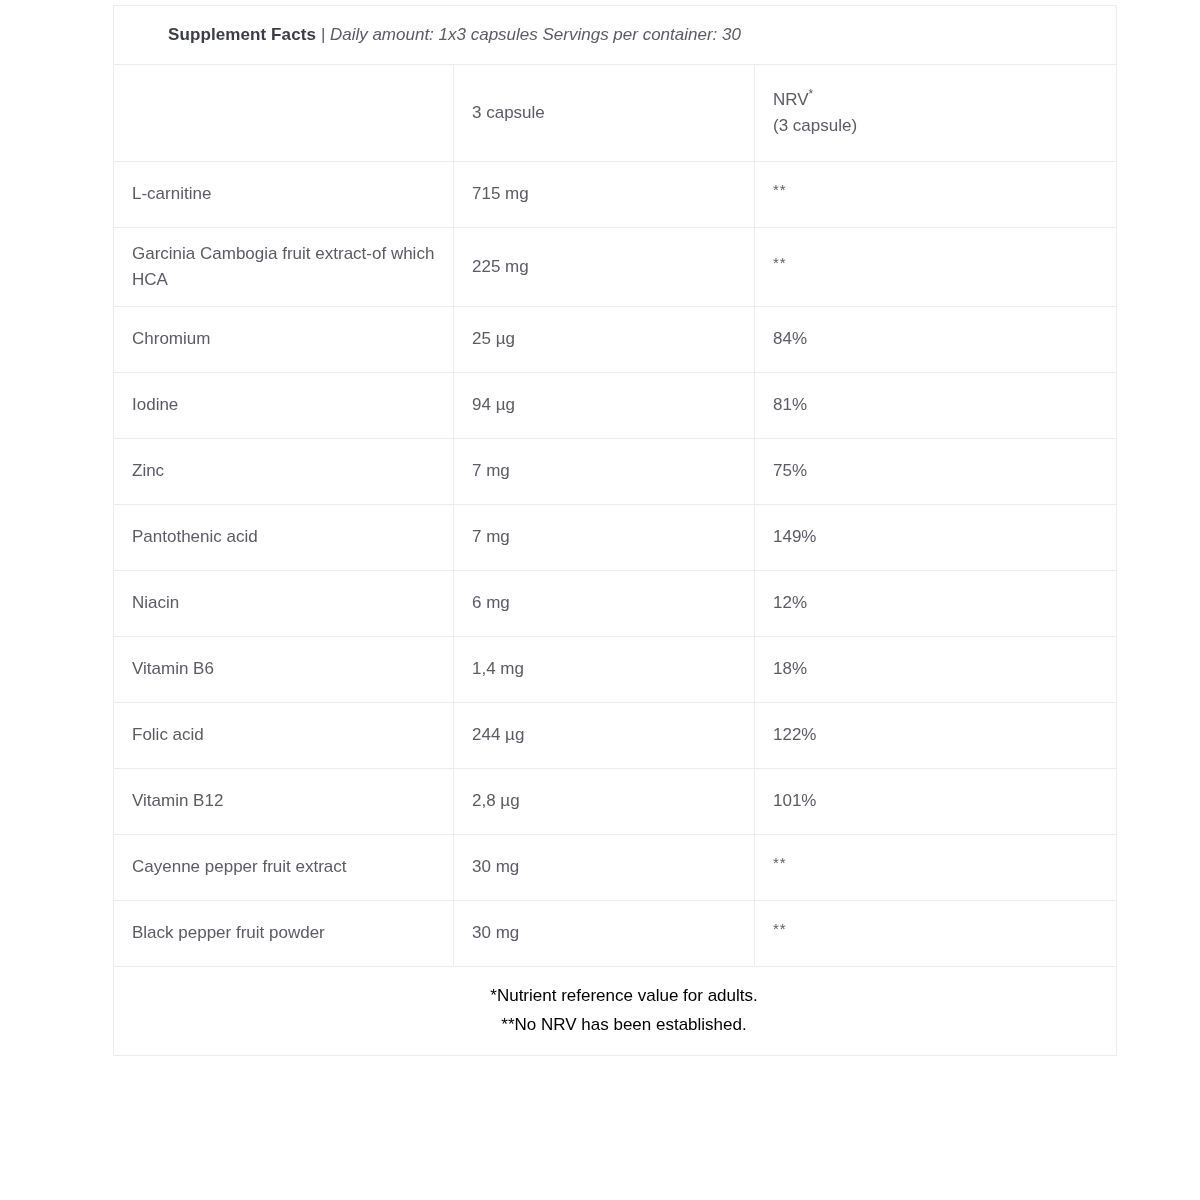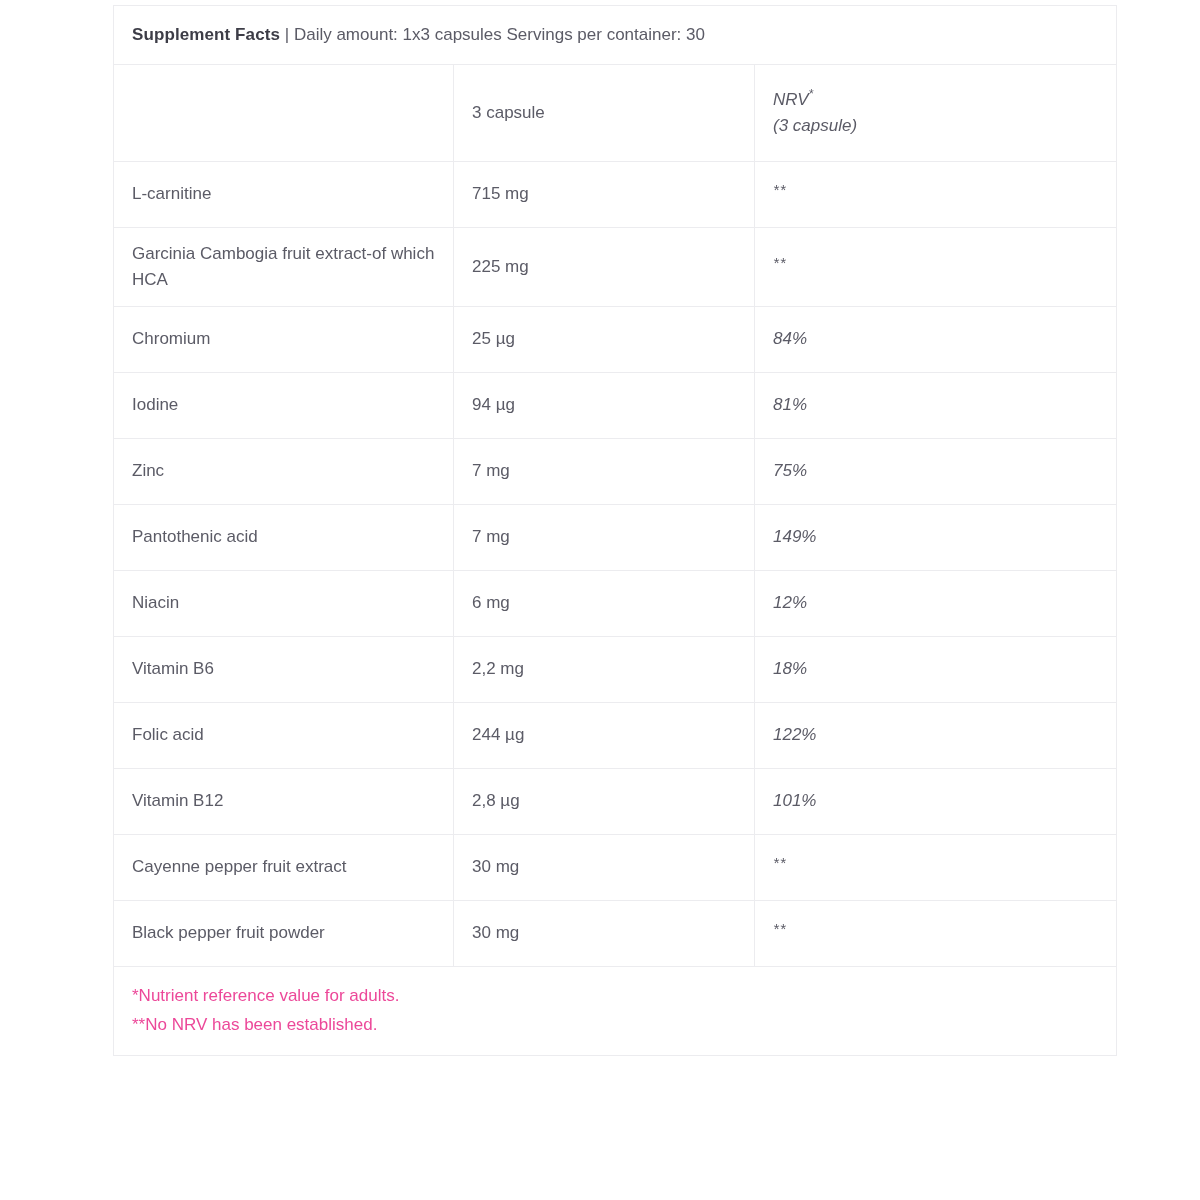--- a/index.html
+++ b/index.html
@@ -34,33 +34,34 @@
     vertical-align: middle;
     color: #5b5b66;
     font-size: 17px;
     line-height: 1.55;
     padding: 0 0 0 18px;
     background: #ffffff;
   }
 
   .col-name  { width: 340px; }
   .col-amt   { width: 301px; margin-top: 32px; }
-  .col-nrv   { width: 362px; font-style: italic; }
+  .col-nrv   { width: 362px; }
 
   
   .title-row td {
     height: 58px;
     padding-left: 20px;
   }
   .title-strong {
     font-weight: bold;
     color: #3d3d47;
     letter-spacing: 0.1px;
-  }
-  .title-rest { color: #5b5b66; }
+    margin-left: 36px;
+  }
+  .title-rest { color: #5b5b66; font-style: italic; }
 
   
   .head-row td {
     height: 96px;
     vertical-align: middle;
     padding-left: 18px;
   }
   .head-row td.col-name { padding: 0; }
   .nrv-line-1 { display: block; }
   .nrv-line-2 { display: block; }
@@ -85,22 +86,23 @@
 
   
   .note-row td {
     height: 88px;
     padding: 0 0 0 18px;
     vertical-align: middle;
   }
   .note-line {
     display: block;
     line-height: 1.68;
-    color: #ec4899;
+    color: #000000;
     font-size: 17px;
+    text-align: center;
   }
 </style>
 </head>
 <body>
 
 <div id="page">
 
   <table id="facts-table">
     <colgroup>
       <col class="col-name">
@@ -161,21 +163,21 @@
       </tr>
 
       <tr class="data-row">
         <td class="col-name">Niacin</td>
         <td class="col-amt">6 mg</td>
         <td class="col-nrv">12%</td>
       </tr>
 
       <tr class="data-row">
         <td class="col-name">Vitamin B6</td>
-        <td class="col-amt">2,2 mg</td>
+        <td class="col-amt">1,4 mg</td>
         <td class="col-nrv">18%</td>
       </tr>
 
       <tr class="data-row">
         <td class="col-name">Folic acid</td>
         <td class="col-amt">244 µg</td>
         <td class="col-nrv">122%</td>
       </tr>
 
       <tr class="data-row">

